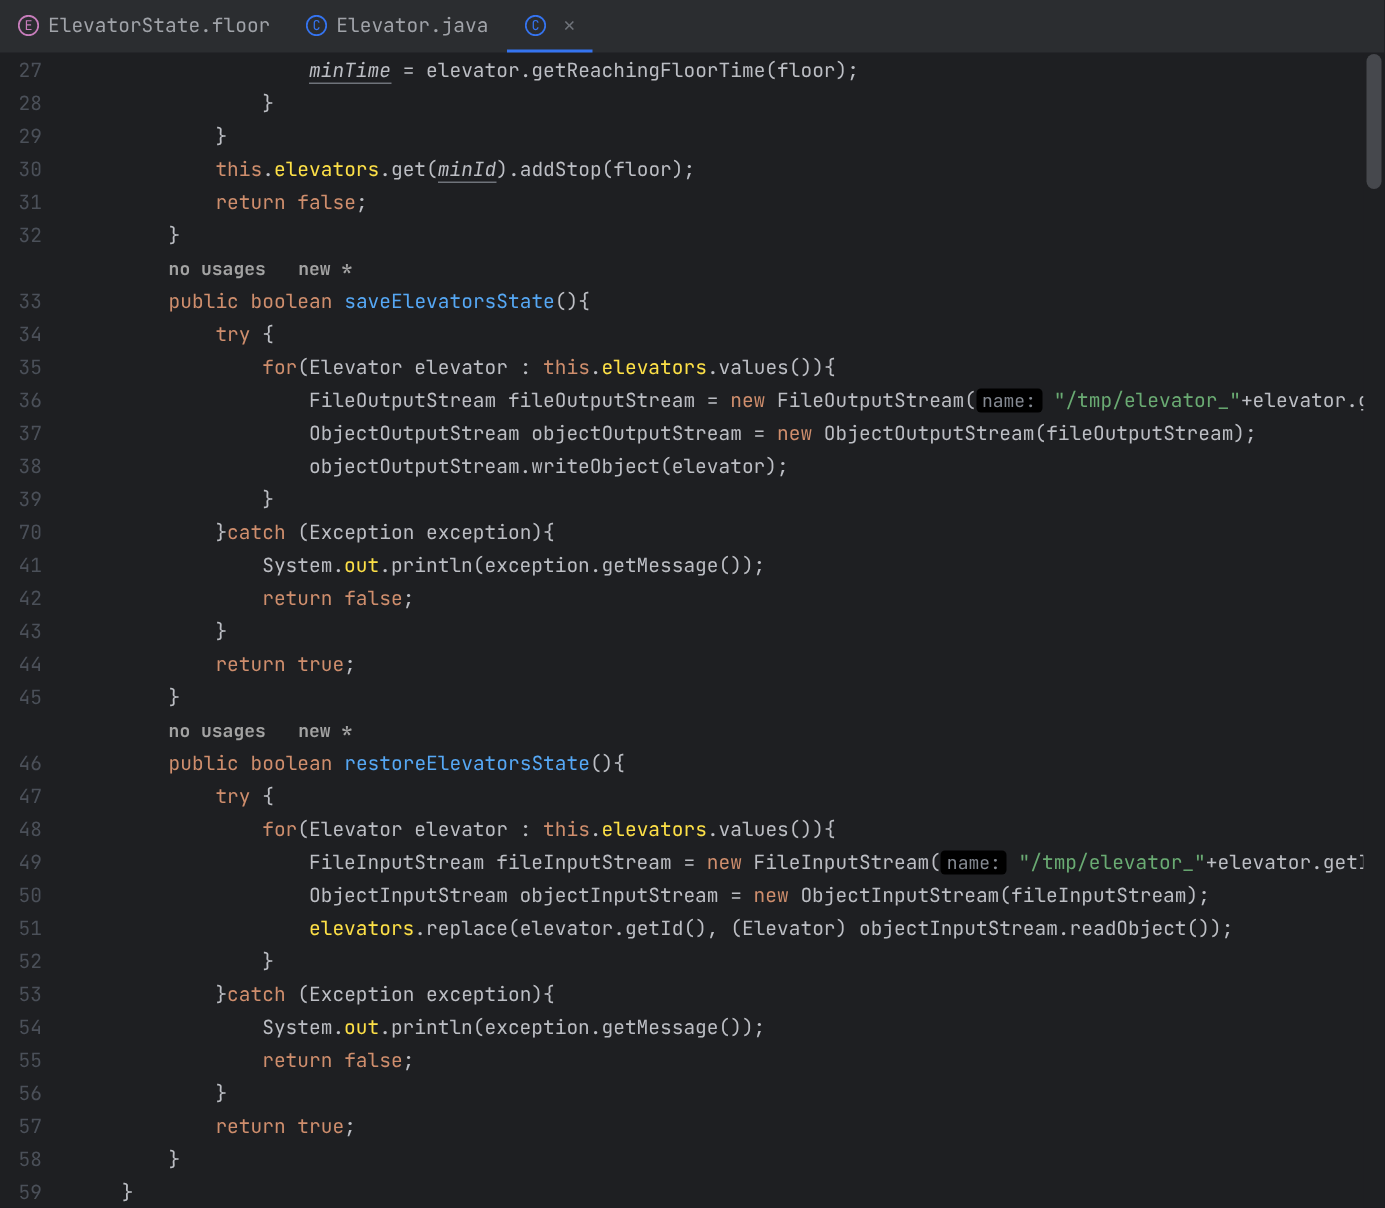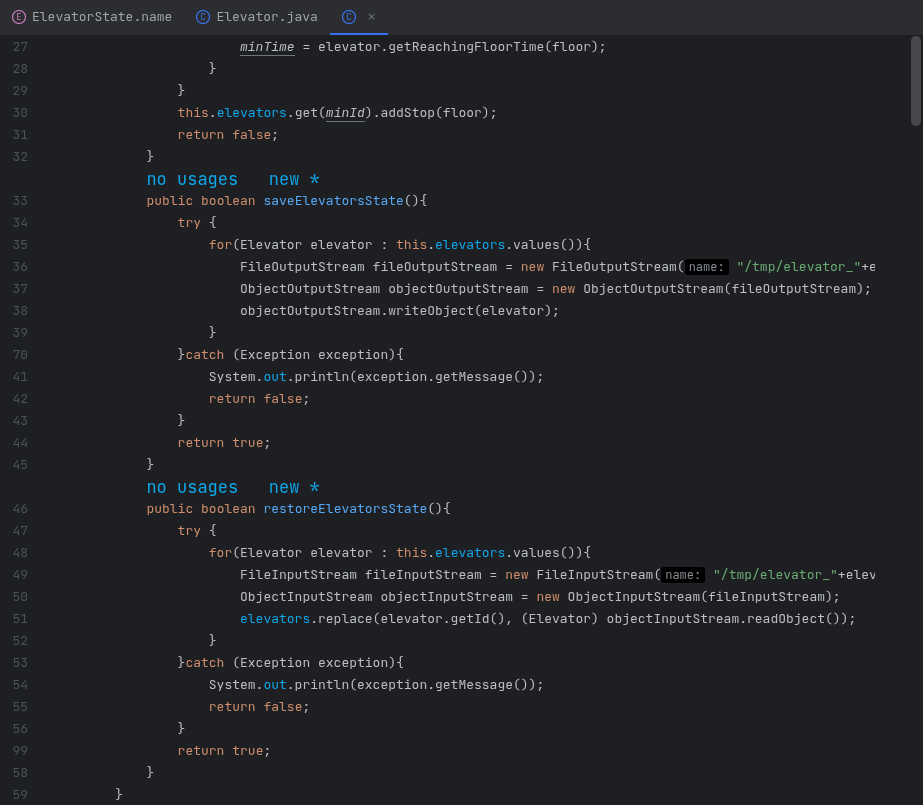--- a/index.html
+++ b/index.html
@@ -39,21 +39,20 @@
     justify-content: center;
   }
   .tab-close {
     margin-left: 6px;
     color: #6f737a;
     cursor: pointer;
   }
   .editor {
     display: flex;
     height: calc(100% - 36px);
-    gap: 34px;
   }
   .gutter {
     width: 40px;
     background: #1e1f22;
     text-align: right;
     padding-right: 12px;
     color: #4b5059;
     user-select: none;
     flex-shrink: 0;
   }
@@ -62,25 +61,26 @@
     line-height: 22px;
   }
   .code {
     flex: 1;
     padding-left: 10px;
     white-space: pre;
     overflow: hidden;
   }
   .kw { color: #cf8e6d; }
   .str { color: #6aab73; }
-  .field { color: #0ea5e9; }
+  .field { color: #fde047; }
   .method { color: #56a8f5; }
   .hint {
-    color: #0ea5e9;
-    font-size: 17px;
+    color: #a3a3a3;
+    font-size: 12px;
+    font-weight: bold;
   }
   .inlay {
     background: #000000;
     color: #858a93;
     border-radius: 3px;
     padding: 0 4px;
     font-size: 12px;
   }
   .underline-mark { border-bottom: 1px solid #6f737a; font-style: italic;}
   .static-ital { }
@@ -103,21 +103,21 @@
 <body>
 
 <div class="tabs">
   <div class="tab">
     <span class="tab-icon">
       <svg width="14" height="14">
           <circle cx="7" cy="7" r="6.5" fill="none" stroke="#c77dbb" stroke-width="1.2"></circle>
           <text x="7" y="10" text-anchor="middle" font-size="9" fill="#c77dbb">E</text>
         </svg>
     </span>
-    <span>ElevatorState.name</span>
+    <span>ElevatorState.floor</span>
   </div>
   <div class="tab">
     <span class="tab-icon">
       <svg width="14" height="14">
           <circle cx="7" cy="7" r="6.5" fill="none" stroke="#3574f0" stroke-width="1.2"></circle>
           <text x="7" y="10" text-anchor="middle" font-size="9" fill="#3574f0">C</text>
         </svg>
     </span>
     <span>Elevator.java</span>
   </div>
@@ -159,21 +159,21 @@
       <div>47</div>
       <div>48</div>
       <div>49</div>
       <div>50</div>
       <div>51</div>
       <div>52</div>
       <div>53</div>
       <div>54</div>
       <div>55</div>
       <div>56</div>
-      <div>99</div>
+      <div>57</div>
       <div>58</div>
       <div>59</div>
     </div>
   <div class="code" id="code"><div class="code-line">                    <span class="underline-mark">minTime</span> = elevator.getReachingFloorTime(floor);</div><div class="code-line">                }</div><div class="code-line">            }</div><div class="code-line">            <span class="kw">this</span>.<span class="field">elevators</span>.get(<span class="underline-mark">minId</span>).addStop(floor);</div><div class="code-line">            <span class="kw">return</span> <span class="kw">false</span>;</div><div class="code-line">        }</div><div class="code-line">        <span class="hint">no usages   new *</span></div><div class="code-line">        <span class="kw">public</span> <span class="kw">boolean</span> <span class="method">saveElevatorsState</span>(){</div><div class="code-line">            <span class="kw">try</span> {</div><div class="code-line">                <span class="kw">for</span>(Elevator elevator : <span class="kw">this</span>.<span class="field">elevators</span>.values()){</div><div class="code-line">                    FileOutputStream fileOutputStream = <span class="kw">new</span> FileOutputStream(<span class="inlay">name:</span> <span class="str">"/tmp/elevator_"</span>+elevator.get</div><div class="code-line">                    ObjectOutputStream objectOutputStream = <span class="kw">new</span> ObjectOutputStream(fileOutputStream);</div><div class="code-line">                    objectOutputStream.writeObject(elevator);</div><div class="code-line">                }</div><div class="code-line">            }<span class="kw">catch</span> (Exception exception){</div><div class="code-line">                System.<span class="field static-ital">out</span>.println(exception.getMessage());</div><div class="code-line">                <span class="kw">return</span> <span class="kw">false</span>;</div><div class="code-line">            }</div><div class="code-line">            <span class="kw">return</span> <span class="kw">true</span>;</div><div class="code-line">        }</div><div class="code-line">        <span class="hint">no usages   new *</span></div><div class="code-line">        <span class="kw">public</span> <span class="kw">boolean</span> <span class="method">restoreElevatorsState</span>(){</div><div class="code-line">            <span class="kw">try</span> {</div><div class="code-line">                <span class="kw">for</span>(Elevator elevator : <span class="kw">this</span>.<span class="field">elevators</span>.values()){</div><div class="code-line">                    FileInputStream fileInputStream = <span class="kw">new</span> FileInputStream(<span class="inlay">name:</span> <span class="str">"/tmp/elevator_"</span>+elevator.getId(</div><div class="code-line">                    ObjectInputStream objectInputStream = <span class="kw">new</span> ObjectInputStream(fileInputStream);</div><div class="code-line">                    <span class="field">elevators</span>.replace(elevator.getId(), (Elevator) objectInputStream.readObject());</div><div class="code-line">                }</div><div class="code-line">            }<span class="kw">catch</span> (Exception exception){</div><div class="code-line">                System.<span class="field static-ital">out</span>.println(exception.getMessage());</div><div class="code-line">                <span class="kw">return</span> <span class="kw">false</span>;</div><div class="code-line">            }</div><div class="code-line">            <span class="kw">return</span> <span class="kw">true</span>;</div><div class="code-line">        }</div><div class="code-line">    }</div></div>
   <div class="scrollbar">
     <div class="scroll-thumb"></div>
   </div>
 </div>
 
 </body></html>

